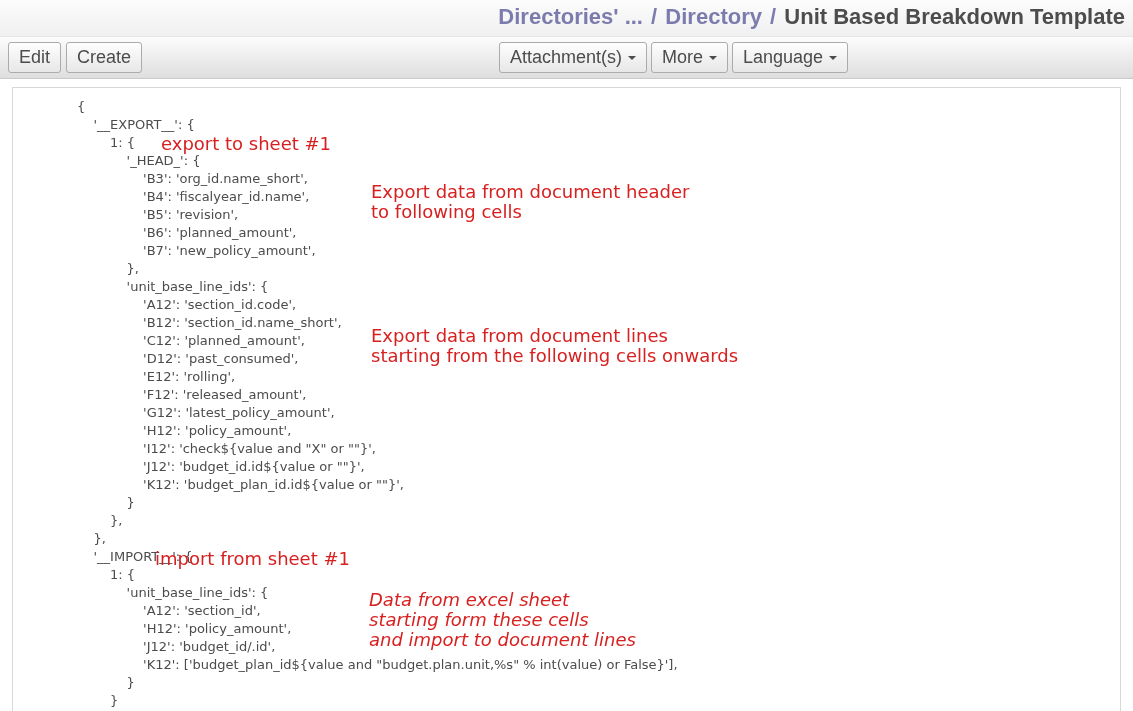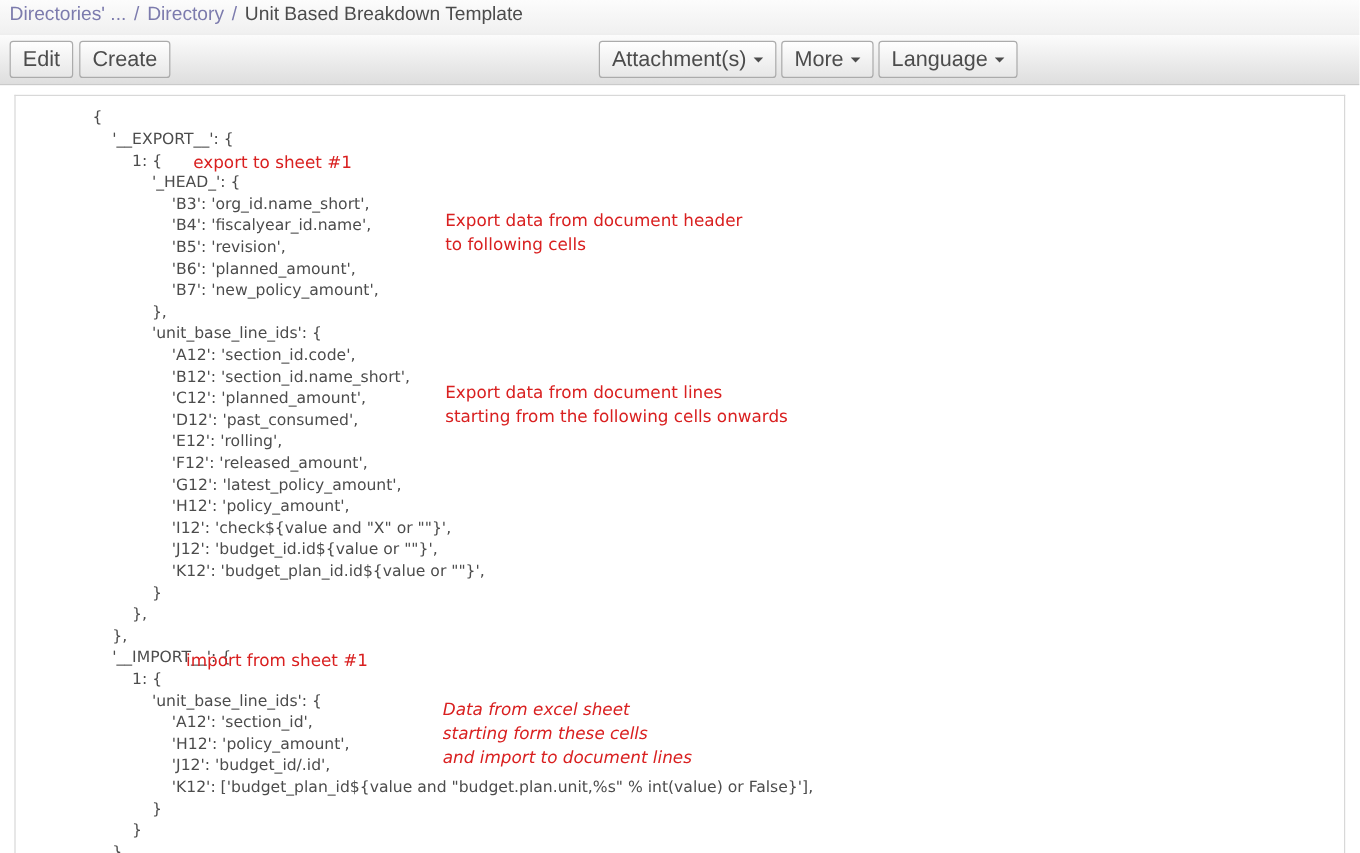--- a/index.html
+++ b/index.html
@@ -5,24 +5,25 @@
     * { box-sizing: border-box; margin: 0; padding: 0; }
     body {
       font-family: "Lucida Grande", Helvetica, Arial, sans-serif;
       font-size: 13px;
       background: #fff;
       color: #333;
       width: 1133px;
     }
     .breadcrumb {
       padding: 4px 8px 6px 8px;
-      font-size: 16px;
-      font-weight: normal;
+      font-size: 22px;
+      font-weight: bold;
       background: linear-gradient(#fcfcfc, #f0f0f0);
       border-bottom: 1px solid #e6e6e6;
+      text-align: right;
     }
     .breadcrumb a { color: #7c7bad; text-decoration: none; }
     .breadcrumb .sep { color: #7c7bad; margin: 0 2px; }
     .breadcrumb .current { color: #4c4c4c; }
     .toolbar {
       background: linear-gradient(#fcfcfc, #dedede);
       padding: 5px 8px;
       border-bottom: 1px solid #cacaca;
       display: flex;
       align-items: center;
@@ -63,21 +64,21 @@
       font-size: 13px;
       line-height: 18px;
       white-space: pre;
       color: #4c4c4c;
       padding-left: 60px;
     }
     .annotation {
       position: absolute;
       color: #d92020;
       font-family: "DejaVu Sans", Arial, sans-serif;
-      font-size: 14px;
+      font-size: 18px;
       line-height: 20px;
       white-space: pre;
     }
   </style>
 </head>
 <body>
 
 <div class="breadcrumb">
   <a href="#">Directories' ...</a>
   <span class="sep">/</span>

